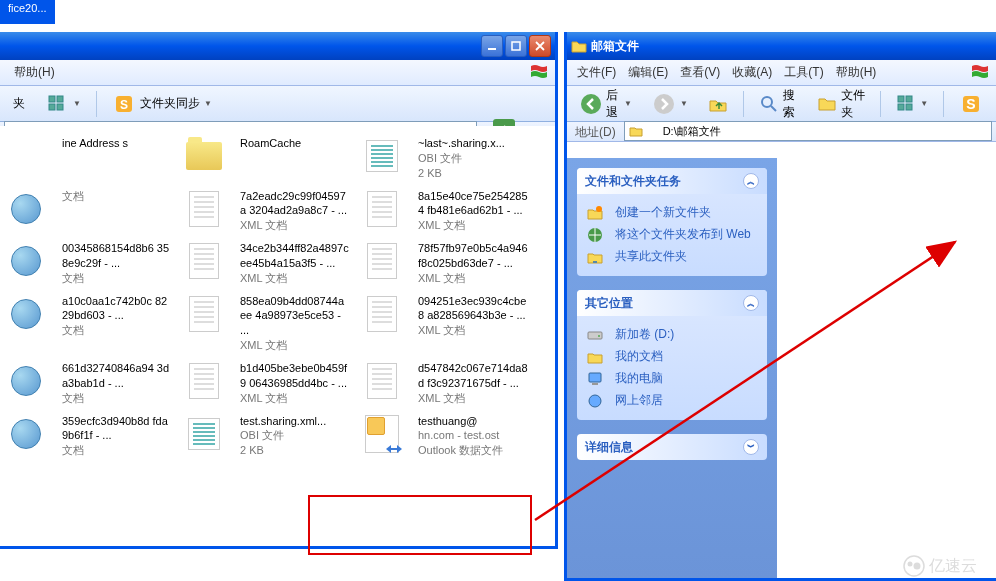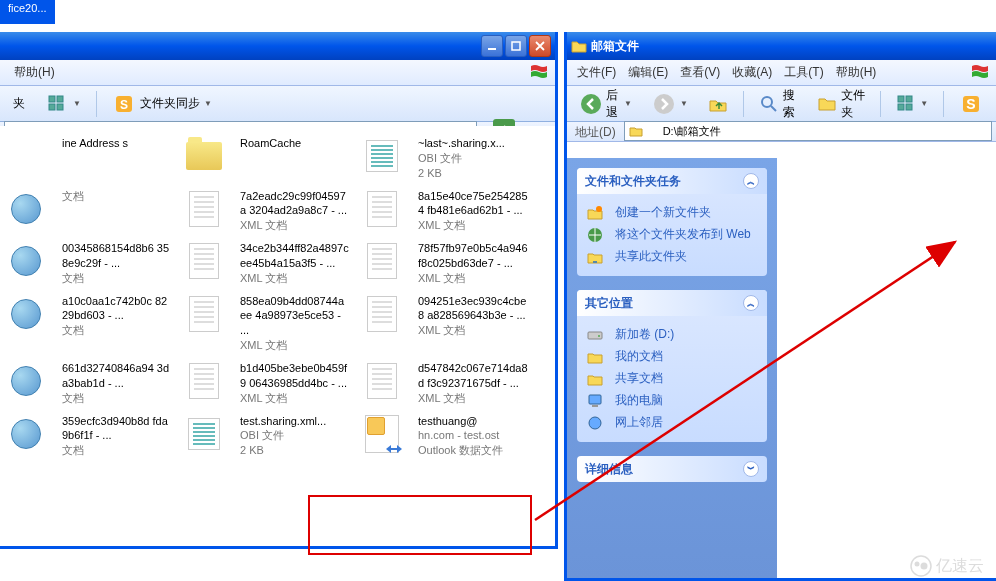--- a/index.html
+++ b/index.html
@@ -56,21 +56,21 @@
 .task-header { background: linear-gradient(to right, #fff, #c8dcff); height: 26px; display: flex; align-items: center; padding: 0 8px; font-weight: bold; color: #2a5fc0; cursor: pointer; }
 .task-header .collapse { margin-left: auto; width: 16px; height: 16px; border-radius: 50%; background: #fff; border: 1px solid #a0b8e8; display: flex; align-items: center; justify-content: center; font-size: 8px; color: #2a5fc0; }
 .task-body { padding: 8px 10px; }
 .task-link { display: flex; align-items: flex-start; gap: 12px; padding: 3px 0; color: #2a5fc0; cursor: pointer; line-height: 1.3; }
 .task-link .tico { width: 16px; height: 16px; flex-shrink: 0; }
 
 .right-files { position: absolute; top: 126px; left: 210px; right: 0; bottom: 0; background: #fff; }
 
 .arrow-svg { position: absolute; pointer-events: none; z-index: 100; }
 
-.watermark { position: absolute; right: 12px; bottom: 4px; color: #dcdcdc; font-size: 16px; display: flex; align-items: center; gap: 4px; }
+.watermark { position: absolute; right: 19px; bottom: 4px; color: #dcdcdc; font-size: 16px; display: flex; align-items: center; gap: 4px; }
 
 
 .ico-folder { width: 36px; height: 28px; background: linear-gradient(to bottom, #f8e888, #e8c858); border-radius: 2px; position: relative; }
 .ico-folder::before { content: ''; position: absolute; top: -5px; left: 2px; width: 14px; height: 6px; background: #f8e888; border-radius: 2px 2px 0 0; }
 .ico-doc { width: 30px; height: 36px; background: #fff; border: 1px solid #ccc; position: relative; }
 .ico-doc::before { content: ''; position: absolute; top: 4px; left: 4px; right: 4px; height: 2px; background: #ddd; box-shadow: 0 5px 0 #ddd, 0 10px 0 #ddd, 0 15px 0 #ddd, 0 20px 0 #ddd; }
 .ico-globe { width: 30px; height: 30px; border-radius: 50%; background: radial-gradient(circle at 30% 30%, #a8d8f0, #5898d0); border: 1px solid #4080b0; }
 .ico-reg { width: 32px; height: 32px; background: #fff; border: 1px solid #ccc; position: relative; }
 .ico-reg::after { content: ''; position: absolute; top: 4px; left: 4px; right: 4px; bottom: 4px; background: repeating-linear-gradient(to bottom, #6bb 0 2px, transparent 2px 4px); }
 .ico-ost { width: 34px; height: 38px; background: #fff; border: 1px solid #ccc; position: relative; }
@@ -469,26 +469,20 @@
             <span>新加卷 (D:)</span>
           </div>
         <div class="task-link">
             <span class="tico"><svg width="16" height="16" viewBox="0 0 16 16">
                 <path d="M1 5h5l1 1h8v8H1z" fill="#f8d858" stroke="#c8a030"></path>
               </svg></span>
             <span>我的文档</span>
           </div>
         <div class="task-link">
             <span class="tico"><svg width="16" height="16" viewBox="0 0 16 16">
-                <path d="M1 5h5l1 1h8v8H1z" fill="#f8d858" stroke="#c8a030"></path>
-              </svg></span>
-            <span>共享文档</span>
-          </div>
-        <div class="task-link">
-            <span class="tico"><svg width="16" height="16" viewBox="0 0 16 16">
                 <rect x="2" y="2" width="12" height="9" rx="1" fill="#6af" stroke="#369"></rect>
                 <rect x="5" y="12" width="6" height="2" fill="#999"></rect>
               </svg></span>
             <span>我的电脑</span>
           </div>
         <div class="task-link">
             <span class="tico"><svg width="16" height="16" viewBox="0 0 16 16">
                 <circle cx="8" cy="8" r="6" fill="#6af" stroke="#369"></circle>
               </svg></span>
             <span>网上邻居</span>

